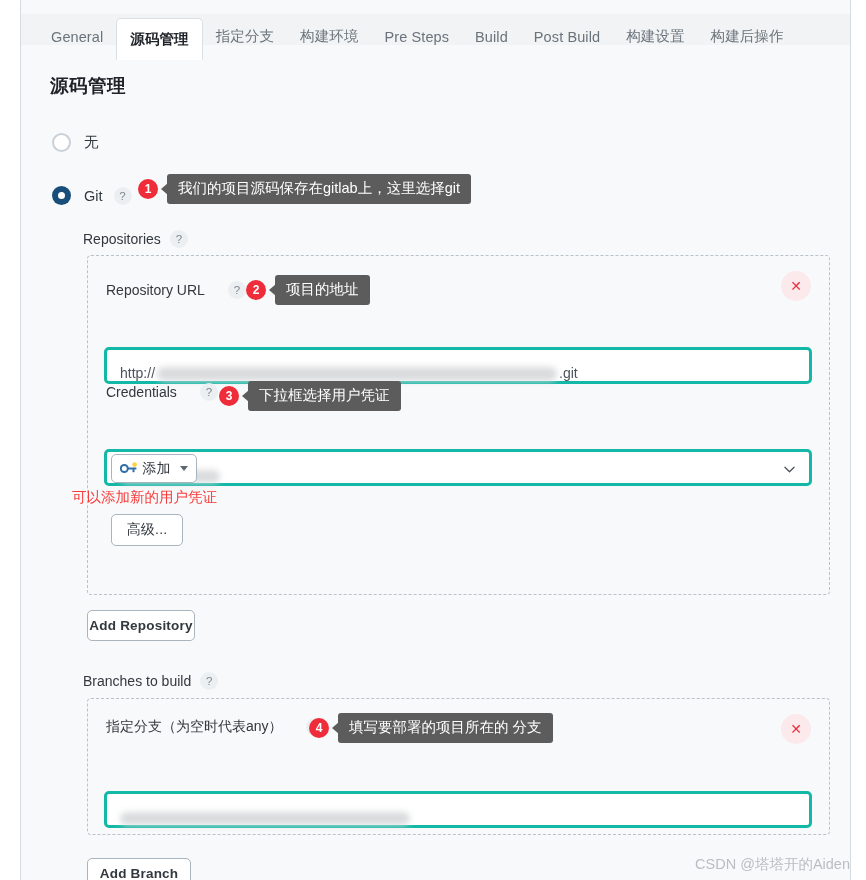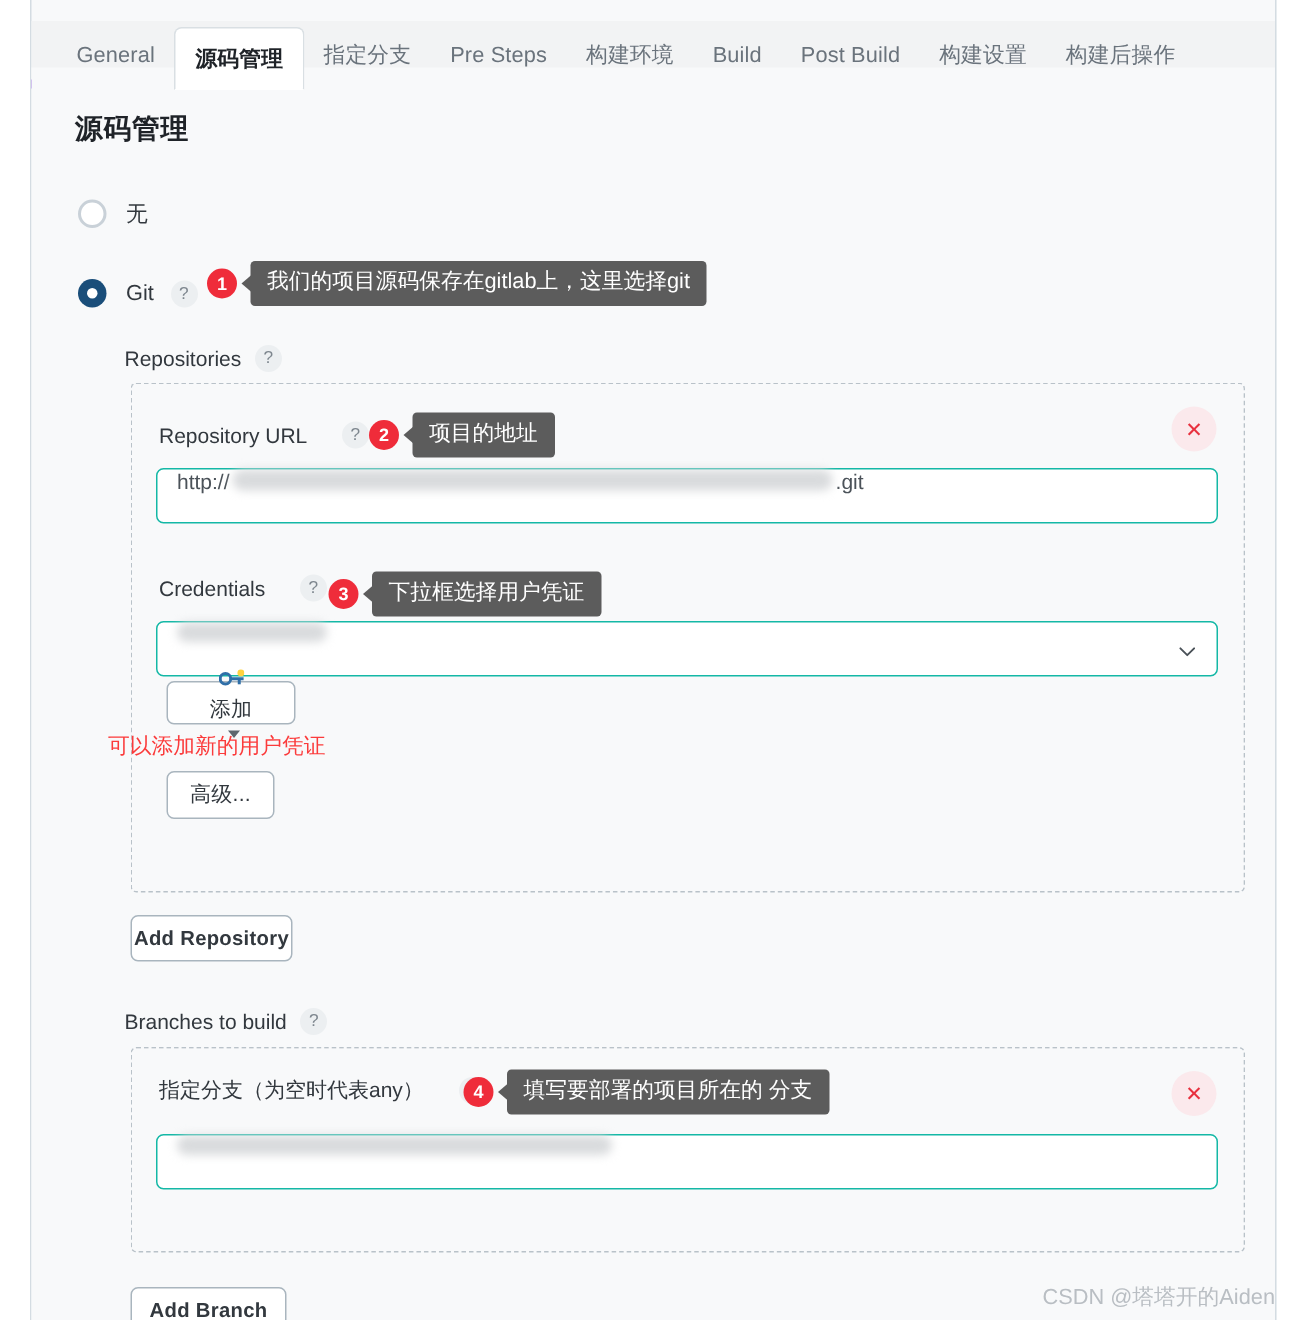--- a/index.html
+++ b/index.html
@@ -197,27 +197,28 @@
     display: flex;
     align-items: center;
     gap: 23px;
     font-size: 14px;
     color: #32383e;
   }
 
   .textinput {
     position: absolute;
     background: #ffffff;
-    border: 1px solid #14b8a6;
+    border: 3px solid #14b8a6;
     border-radius: 5px;
     display: flex;
-    align-items: flex-start;
+    align-items: flex-end;
     padding: 0 13px;
     font-size: 14px;
     color: #4b5259;
+    margin-top: 35px;
   }
 
   
   .blur {
     background: #d9dbdd;
     border-radius: 7px;
     filter: blur(3.2px);
     display: inline-block;
   }
 
@@ -237,21 +238,21 @@
     font-size: 13.5px;
     font-weight: bold;
     color: #32383e;
     display: flex;
     align-items: center;
     justify-content: center;
     gap: 5px;
     cursor: pointer;
     letter-spacing: .2px;
   }
-  .btn.cn { font-weight: normal; font-size: 14px; flex-direction: column; }
+  .btn.cn { font-weight: normal; font-size: 14px; }
 
   .key-icon { width: 17px; height: 13px; flex: none; }
   .caret-down {
     width: 0; height: 0;
     border-left: 4.5px solid transparent;
     border-right: 4.5px solid transparent;
     border-top: 5.5px solid #5f676e;
     margin-left: 4px;
   }
 
@@ -289,22 +290,22 @@
 <body>
 
 <div id="root">
   <div class="frame"></div>
 
   <div class="tabstrip">
     <div class="tabs">
       <div class="tab">General</div>
       <div class="tab cn active">源码管理</div>
       <div class="tab cn">指定分支</div>
+      <div class="tab cn">构建环境</div>
       <div class="tab">Pre Steps</div>
-      <div class="tab cn">构建环境</div>
       <div class="tab">Build</div>
       <div class="tab">Post Build</div>
       <div class="tab cn">构建设置</div>
       <div class="tab cn">构建后操作</div>
     </div>
   </div>
 
   <div class="body">
 
     <div class="page-title">源码管理</div>

